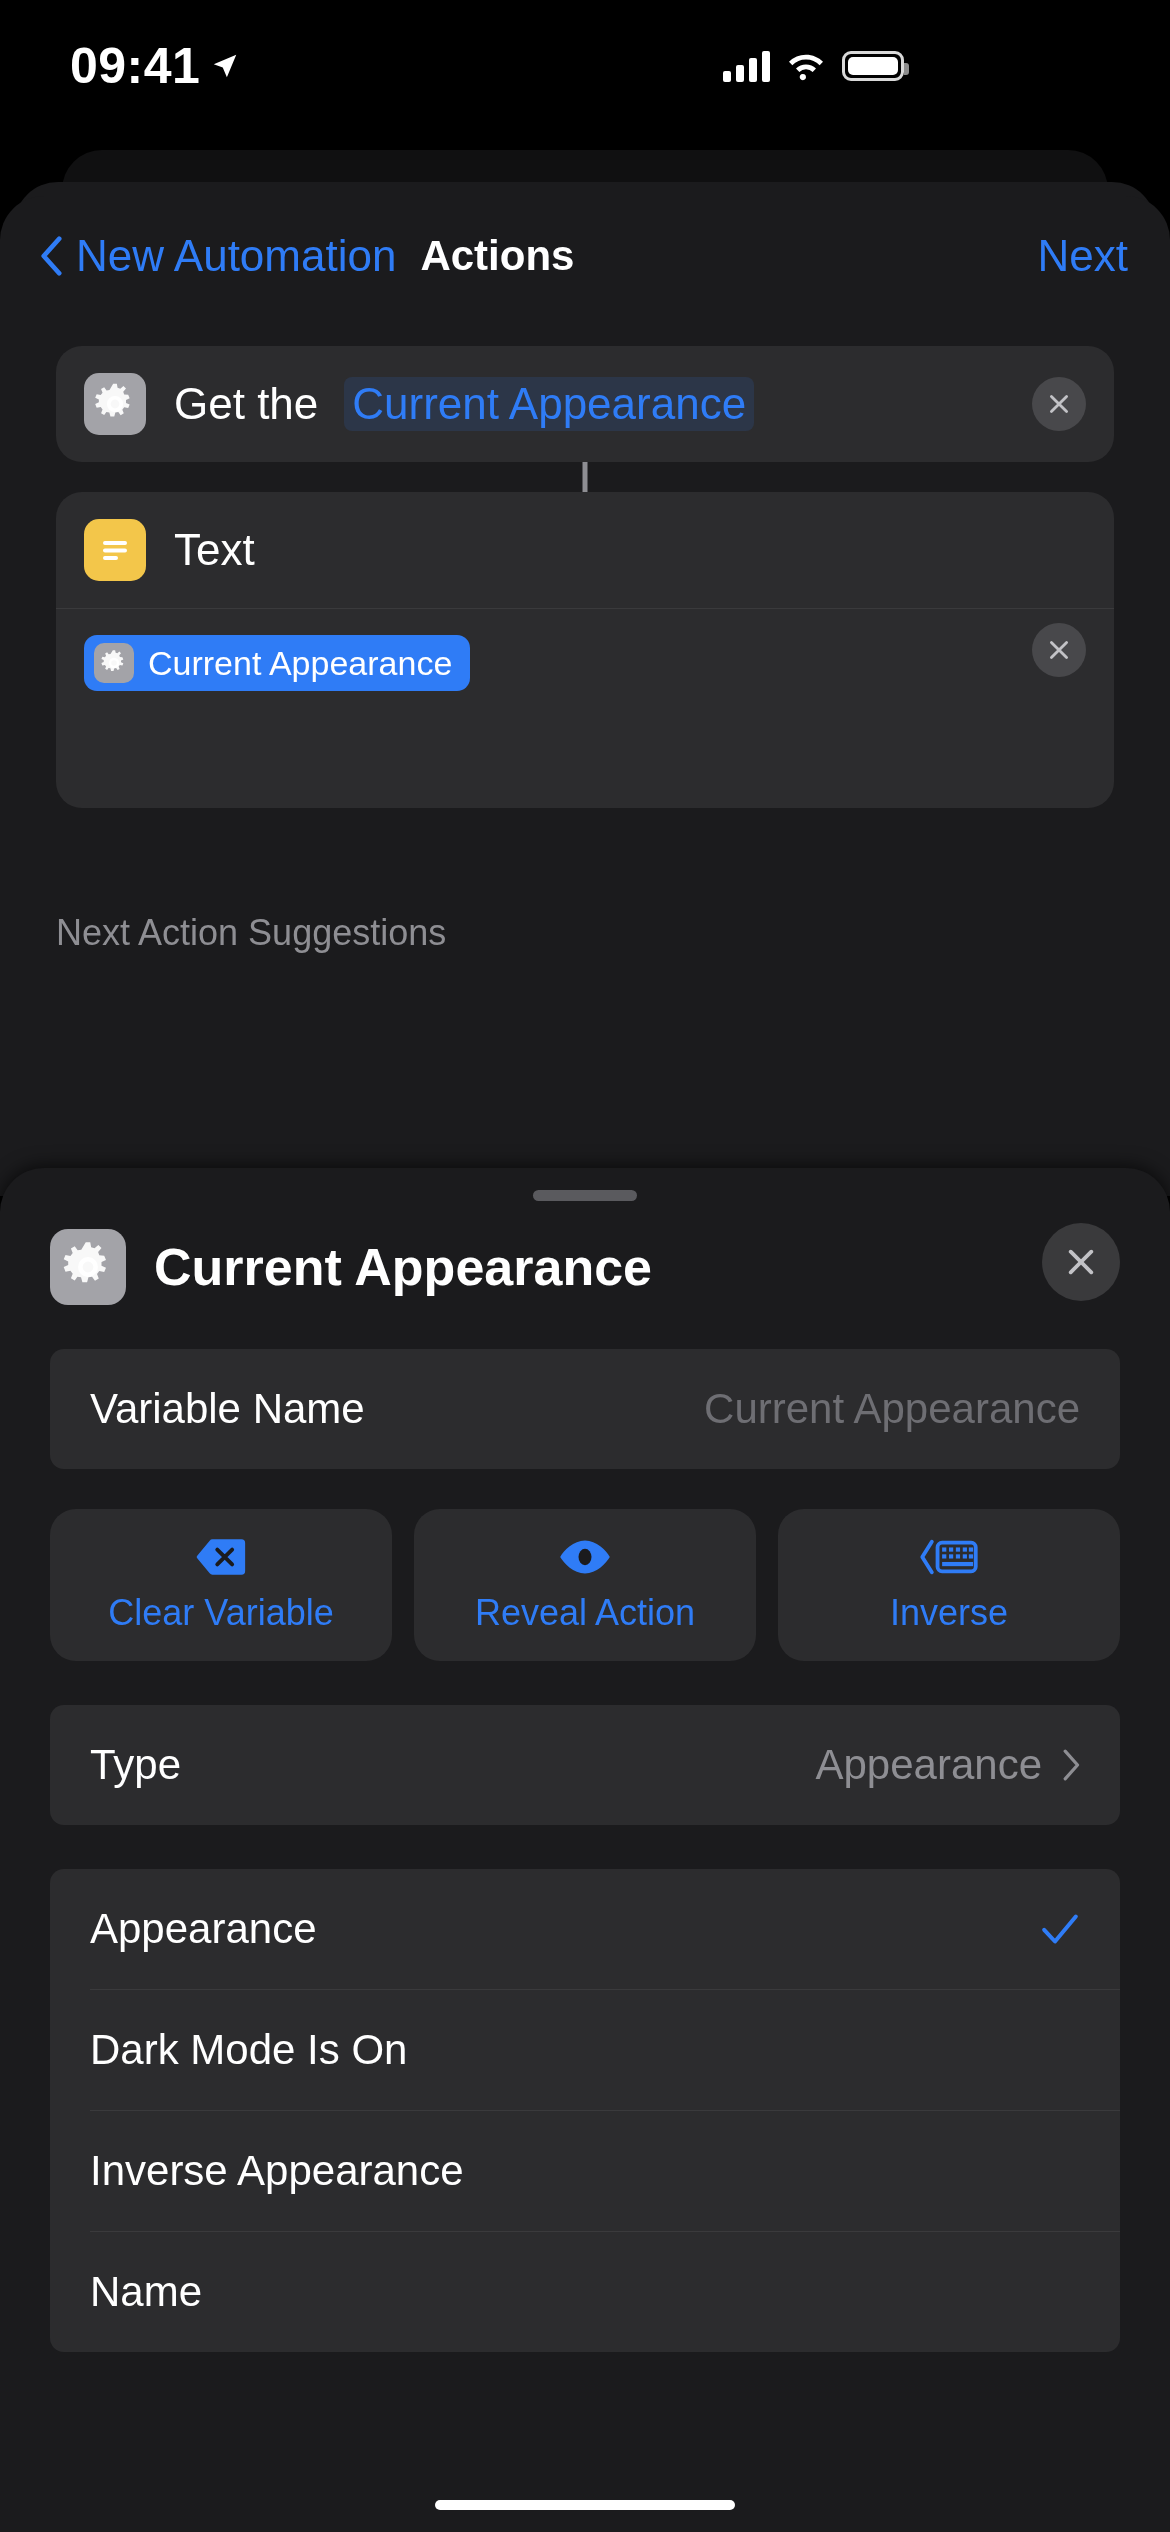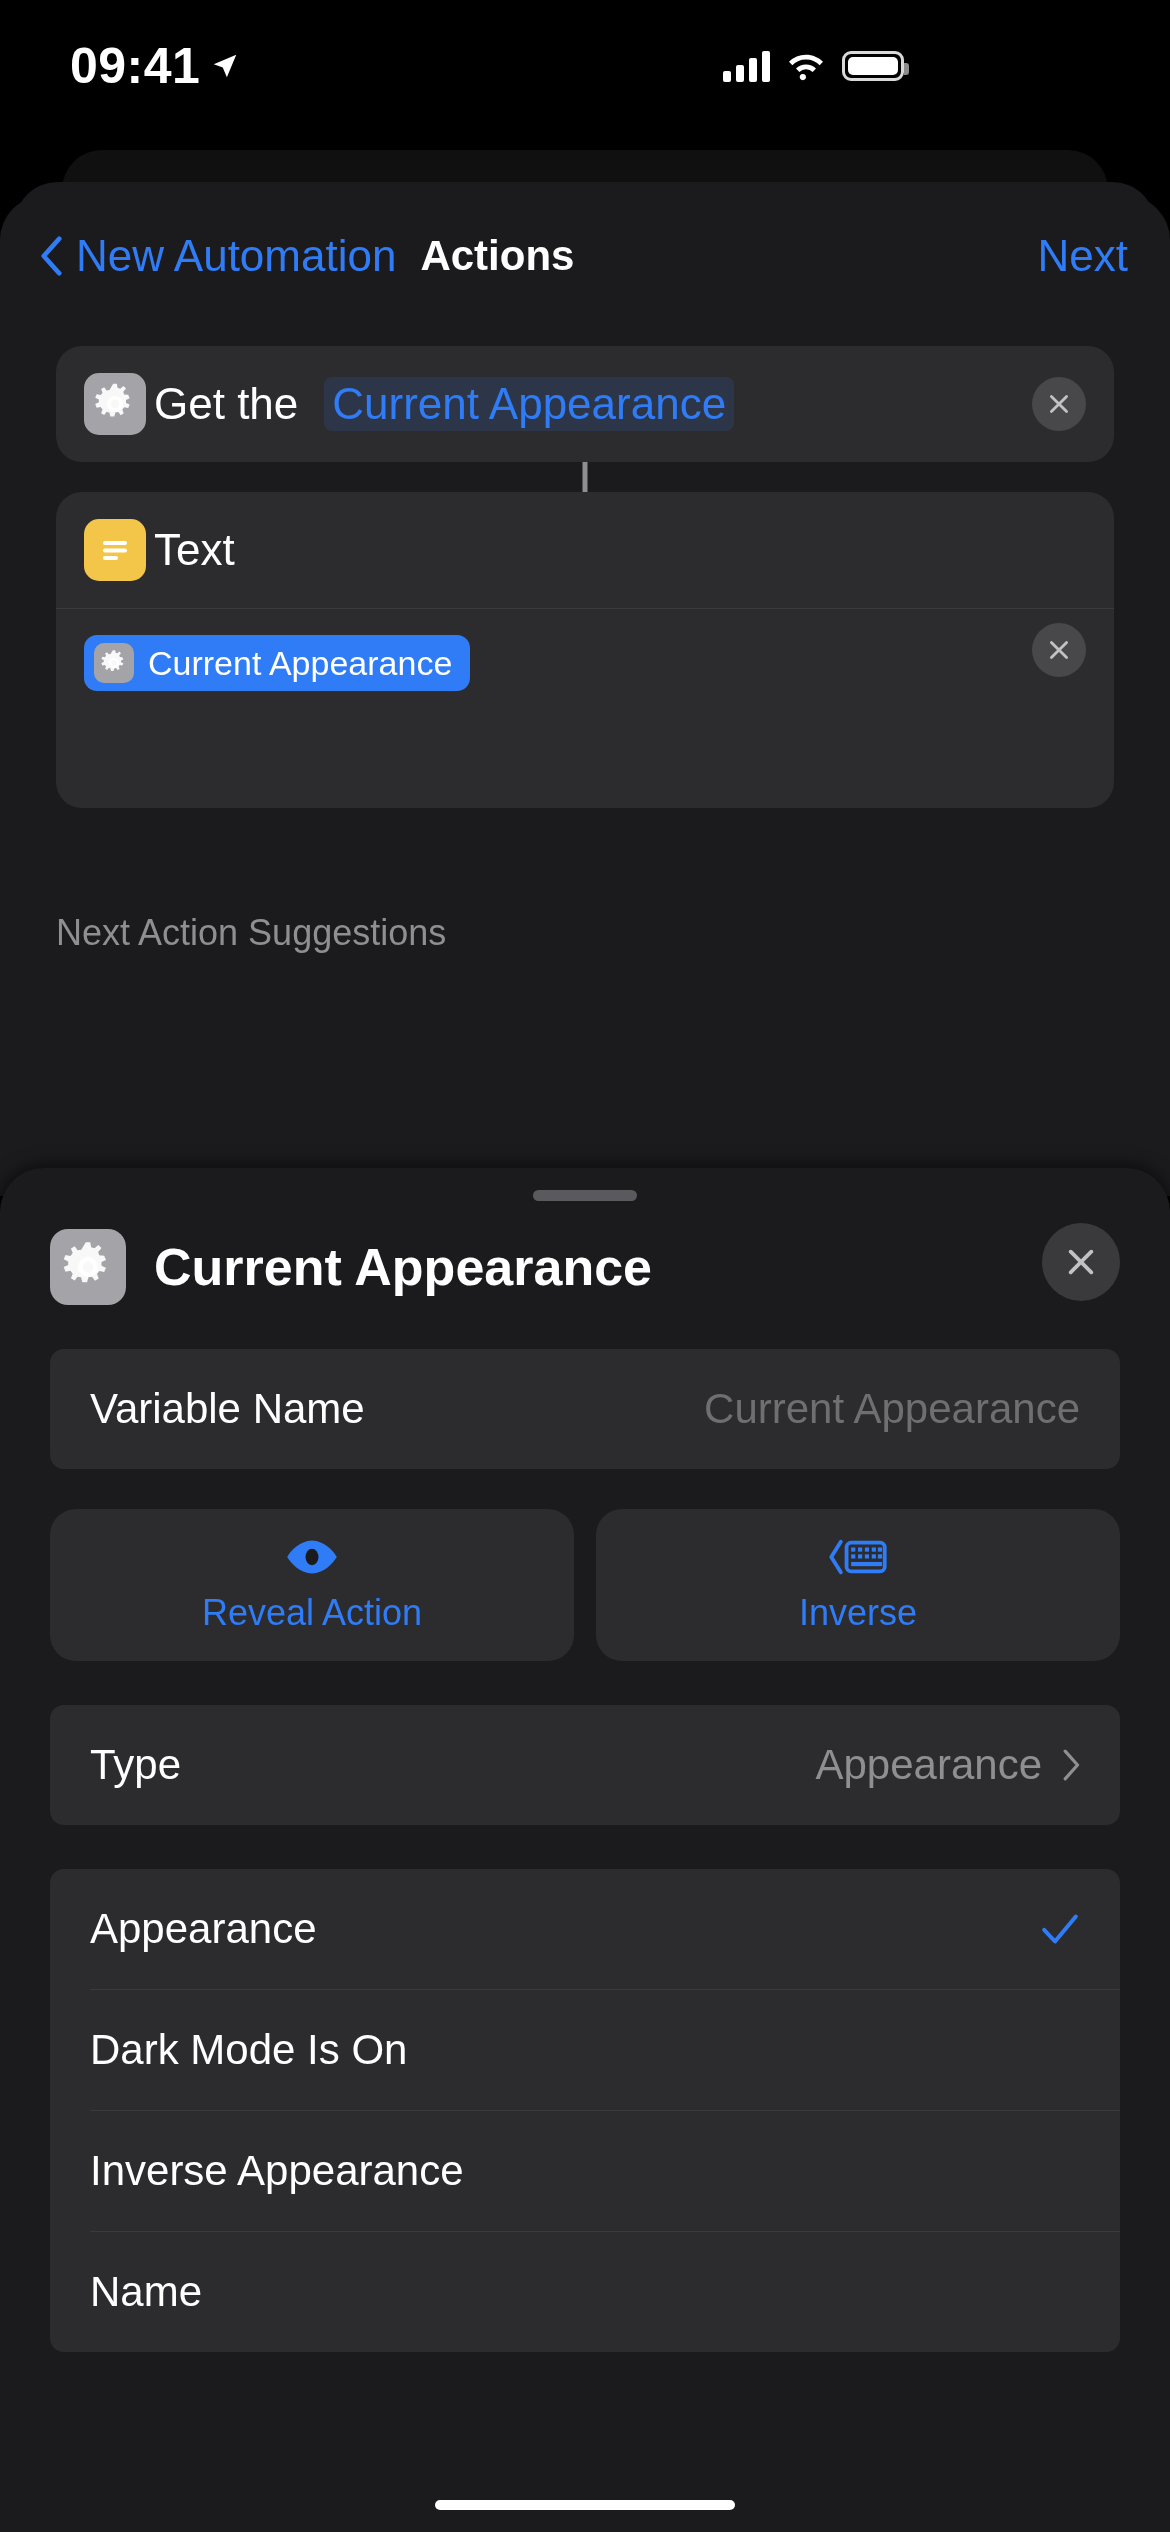--- a/index.html
+++ b/index.html
@@ -46,21 +46,21 @@
   .nav-title { color:#fff; font-size:42px; font-weight:700; margin-left:24px; }
   .nav-next { position:absolute; right:42px; color:#2f7cf6; font-size:44px; font-weight:400; cursor:pointer; }
 
   
   .actions-area { padding:30px 56px 0 56px; position:relative; }
   .action-card { background:#2c2c2e; border-radius:26px; position:relative; }
   .action-head { display:flex; align-items:center; padding:26px 28px; min-height:116px; }
   .act-icon { width:62px; height:62px; border-radius:15px; display:flex; align-items:center; justify-content:center; flex:0 0 auto; }
   .act-icon.gear { background:#a3a3a8; }
   .act-icon.text { background:#f3c64a; }
-  .act-title { color:#fff; font-size:44px; font-weight:400; margin-left:8px; white-space:nowrap; }
+  .act-title { color:#fff; font-size:44px; font-weight:400; margin-left:28px; white-space:nowrap; }
   .act-param {
     color:#2f7cf6; font-size:44px; margin-left:26px;
     background:rgba(47,124,246,0.13); border-radius:8px; padding:2px 8px; white-space:nowrap;
   }
   .act-x {
     position:absolute; right:28px; top:50%; transform:translateY(-50%);
     width:54px; height:54px; border-radius:50%; background:#48484b;
     display:flex; align-items:center; justify-content:center; cursor:pointer;
   }
   .connector { position:absolute; left:50%; transform:translateX(-50%); width:5px; height:30px; background:#8e8e93; }
@@ -230,20 +230,27 @@
     </div>
 
     <div class="grp">
       <div class="row">
         <span class="row-label">Variable Name</span>
         <span class="row-value ph">Current Appearance</span>
       </div>
     </div>
 
     <div class="btn-row">
+      <div class="btn">
+        <svg width="52" height="42" viewBox="0 0 28 22">
+          <path d="M9.4 1.5H25a2 2 0 0 1 2 2v15a2 2 0 0 1-2 2H9.4a2 2 0 0 1-1.5-.7L1.2 11.7a1 1 0 0 1 0-1.4L7.9 2.2a2 2 0 0 1 1.5-.7z" fill="#2f7cf6"></path>
+          <path d="M12 7 L20 15 M20 7 L12 15" stroke="#1b1b1d" stroke-width="2.1" stroke-linecap="round"></path>
+        </svg>
+        <span class="btn-label">Clear Variable</span>
+      </div>
       <div class="btn">
         <svg width="54" height="42" viewBox="0 0 28 22">
           <path d="M14 2.4c6 0 11 5.2 13 8.6-2 3.4-7 8.6-13 8.6S3 14.4 1 11c2-3.4 7-8.6 13-8.6z" fill="#2f7cf6"></path>
           <ellipse cx="14" cy="11" rx="3.4" ry="4.3" fill="#1b1b1d"></ellipse>
         </svg>
         <span class="btn-label">Reveal Action</span>
       </div>
       <div class="btn">
         <svg width="62" height="42" viewBox="0 0 32 22">
           <path d="M7 3 L2 11 L7 19" stroke="#2f7cf6" stroke-width="2" fill="none" stroke-linecap="round" stroke-linejoin="round"></path>

